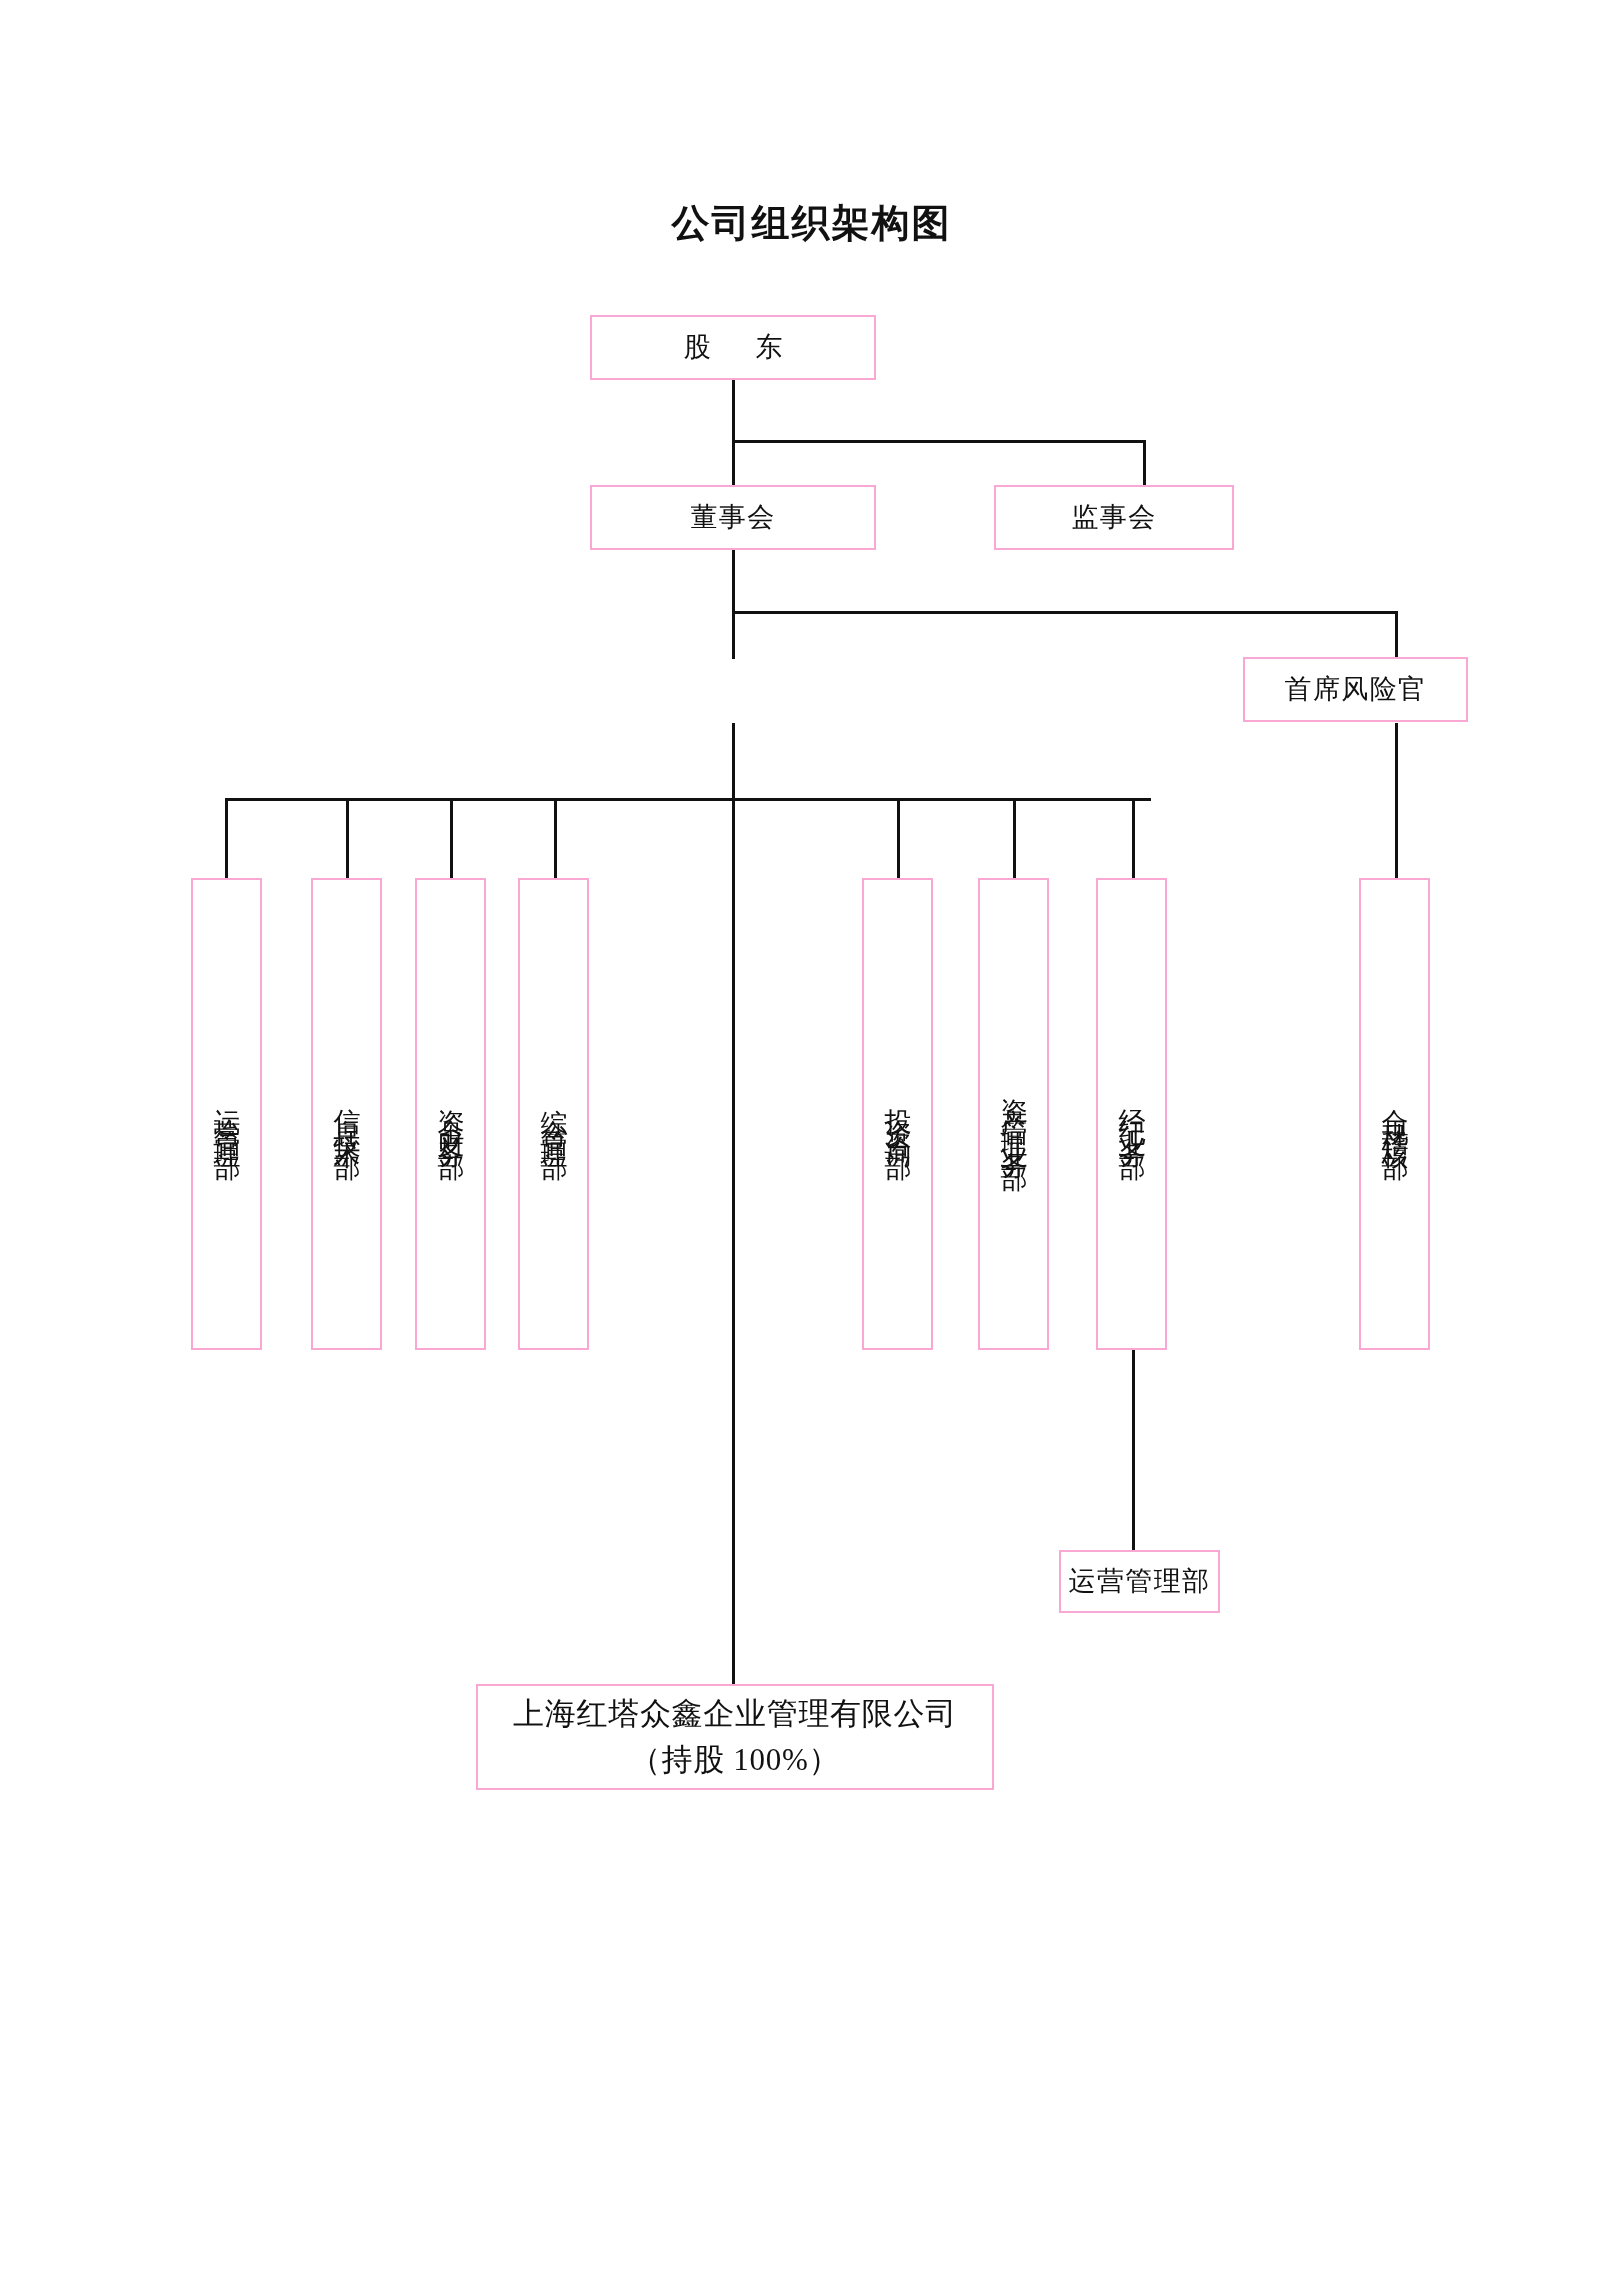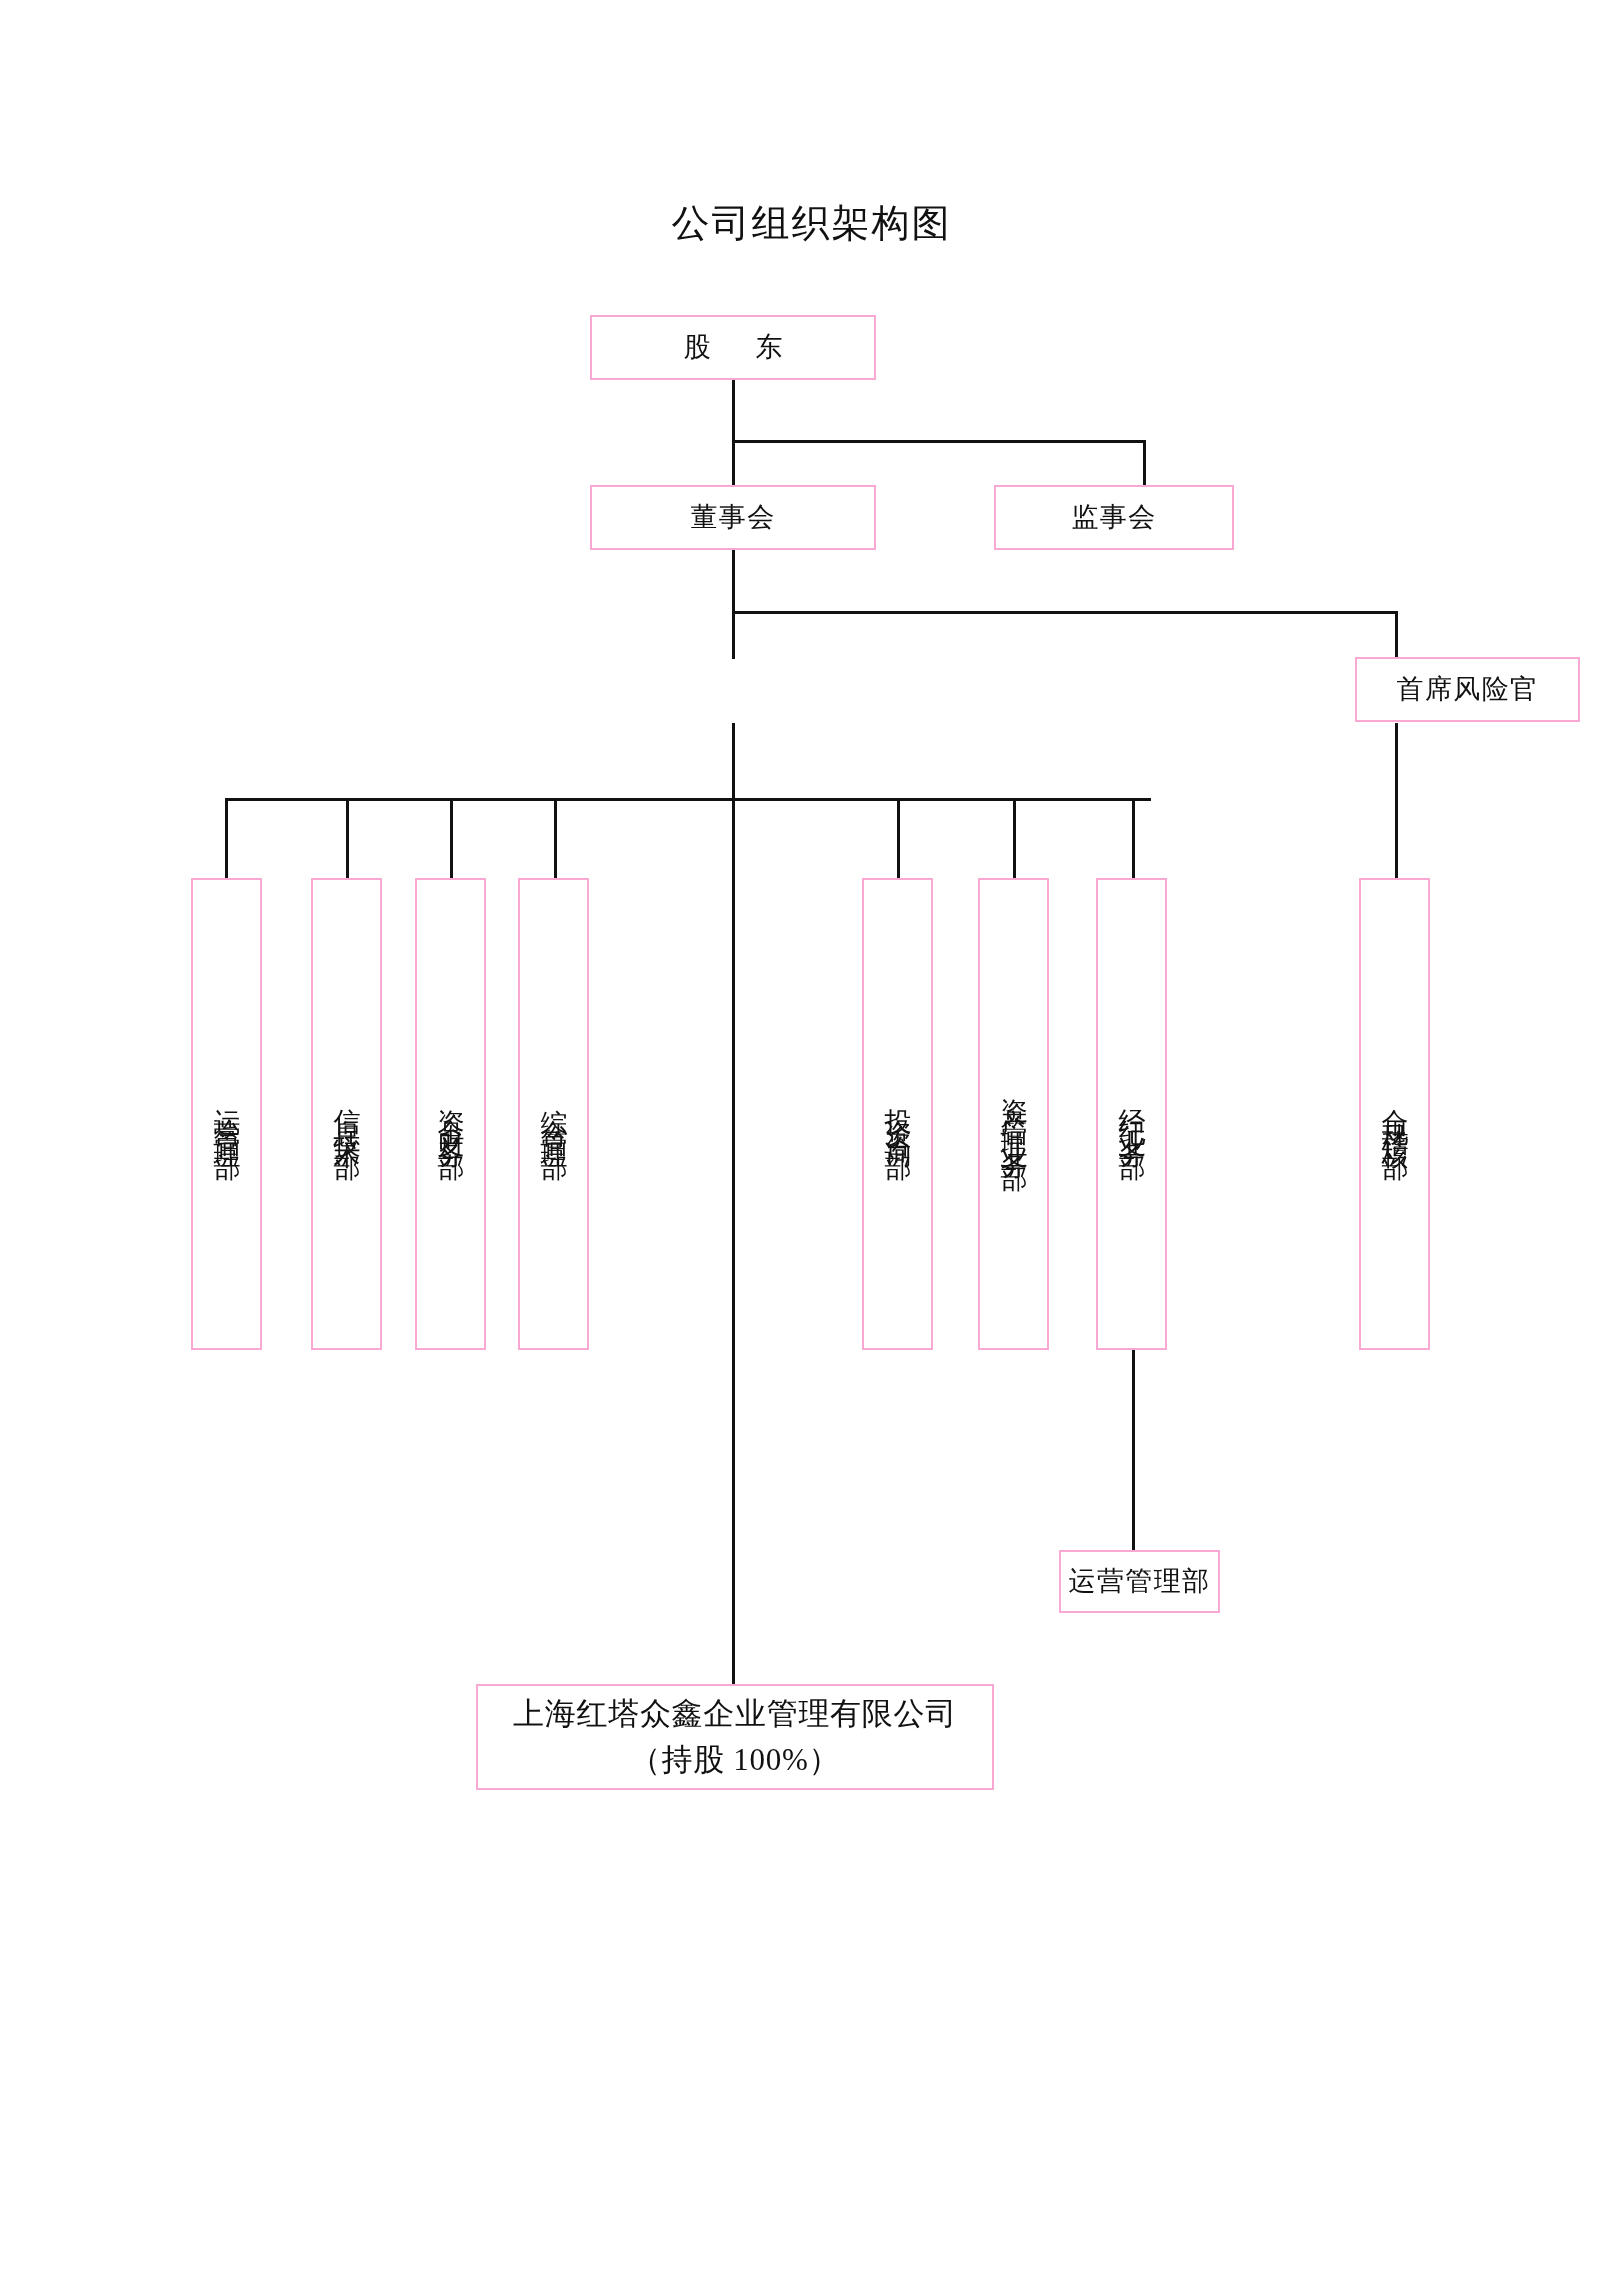--- a/index.html
+++ b/index.html
@@ -20,21 +20,21 @@
   }
   
   #chart-title {
     position: absolute;
     left: 0;
     top: 198px;
     width: 1623px;
     text-align: center;
     font-size: 38px;
     letter-spacing: 2px;
-    font-weight: 400;
+    font-weight: 700;
     color: #111;
   }
   
   .node {
     position: absolute;
     box-sizing: border-box;
     border: 2px solid #f9a8d4;
     background: #ffffff;
     display: flex;
     align-items: center;
@@ -115,21 +115,21 @@
 
   <div class="conn vline" style="left:732px; top:550px; width:2.7px; height:63px;"></div>
 
   <div class="conn hline" style="left:732px; top:611px; width:665px; height:2.7px;"></div>
 
   <div class="conn vline" style="left:732px; top:611px; width:2.7px; height:48px;"></div>
 
   <div class="conn vline" style="left:1395px; top:611px; width:2.7px; height:48px;"></div>
 
 
-  <div class="node h" style="left:1355px; top:657px; width:225px; height:65px;">
+  <div class="node h" style="left:1243px; top:657px; width:225px; height:65px;">
     <span class="label">首席风险官</span>
   </div>
 
   <div class="conn vline" style="left:732px; top:723px; width:2.7px; height:77px;"></div>
 
   <div class="conn bus" style="left:225px; top:798px; width:926px; height:3.4px;"></div>
 
   <div class="conn vline" style="left:225px;  top:798px; width:2.7px; height:82px;"></div>
   <div class="conn vline" style="left:346px;  top:798px; width:2.7px; height:82px;"></div>
   <div class="conn vline" style="left:450px;  top:798px; width:2.7px; height:82px;"></div>

